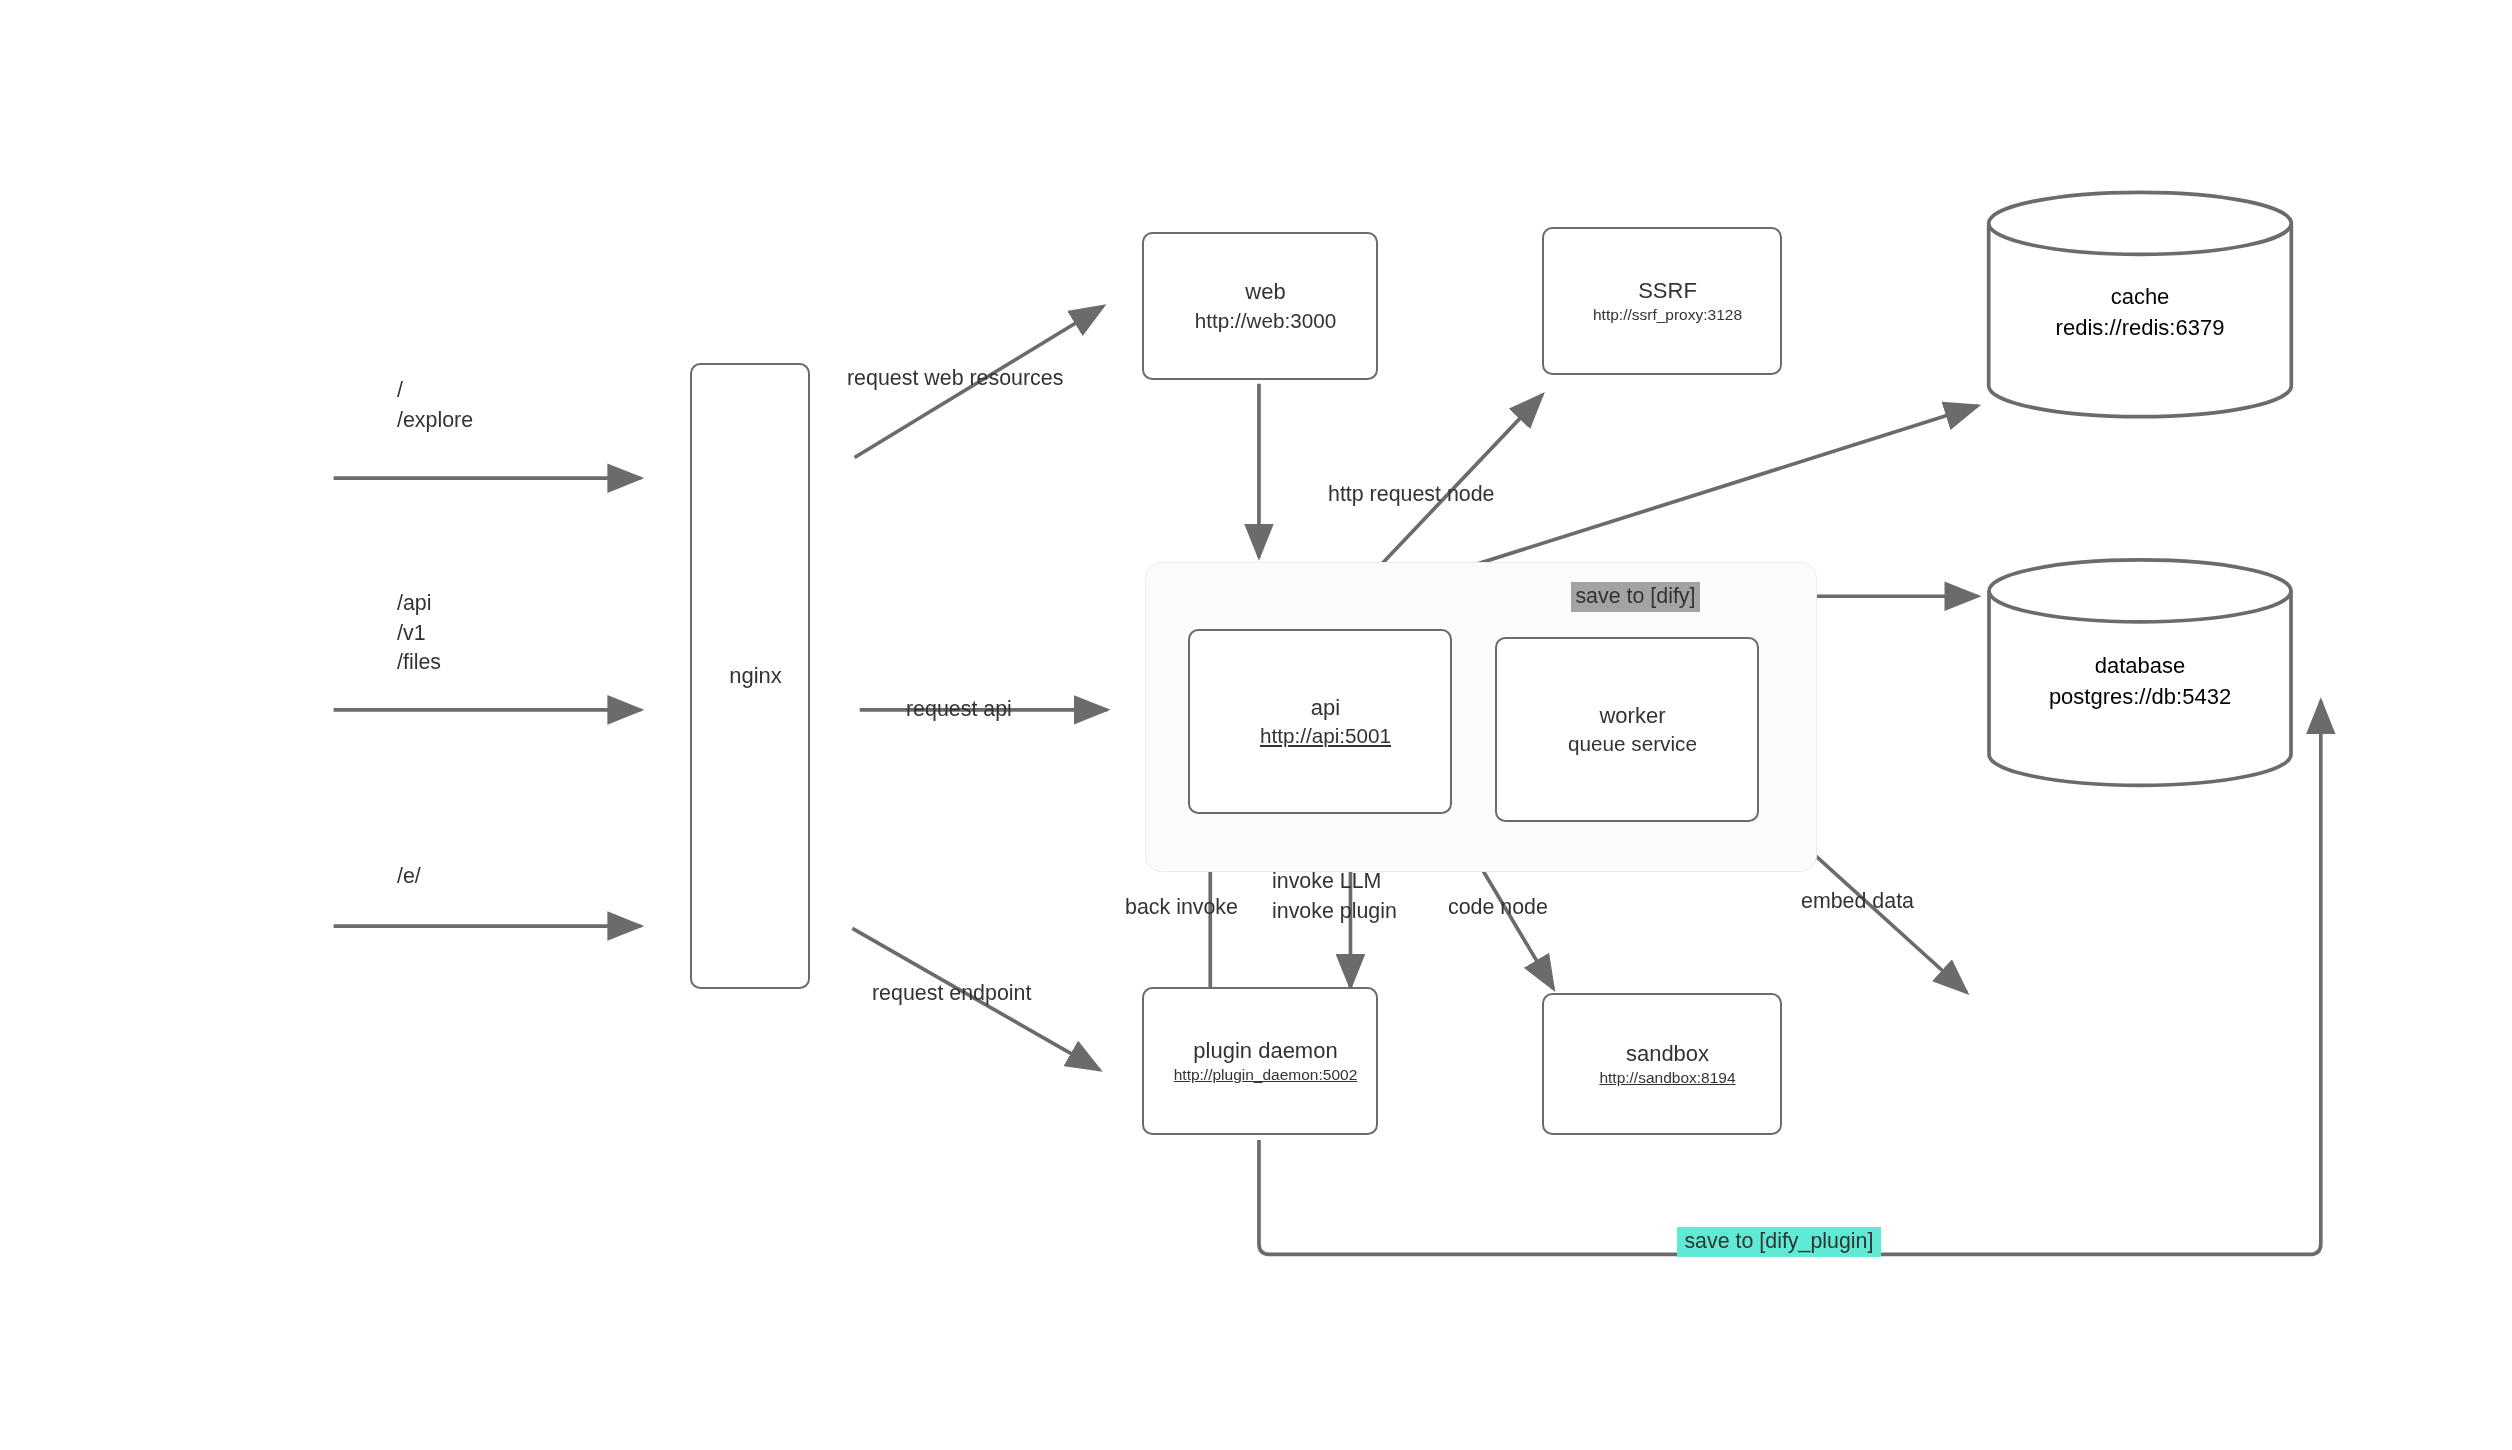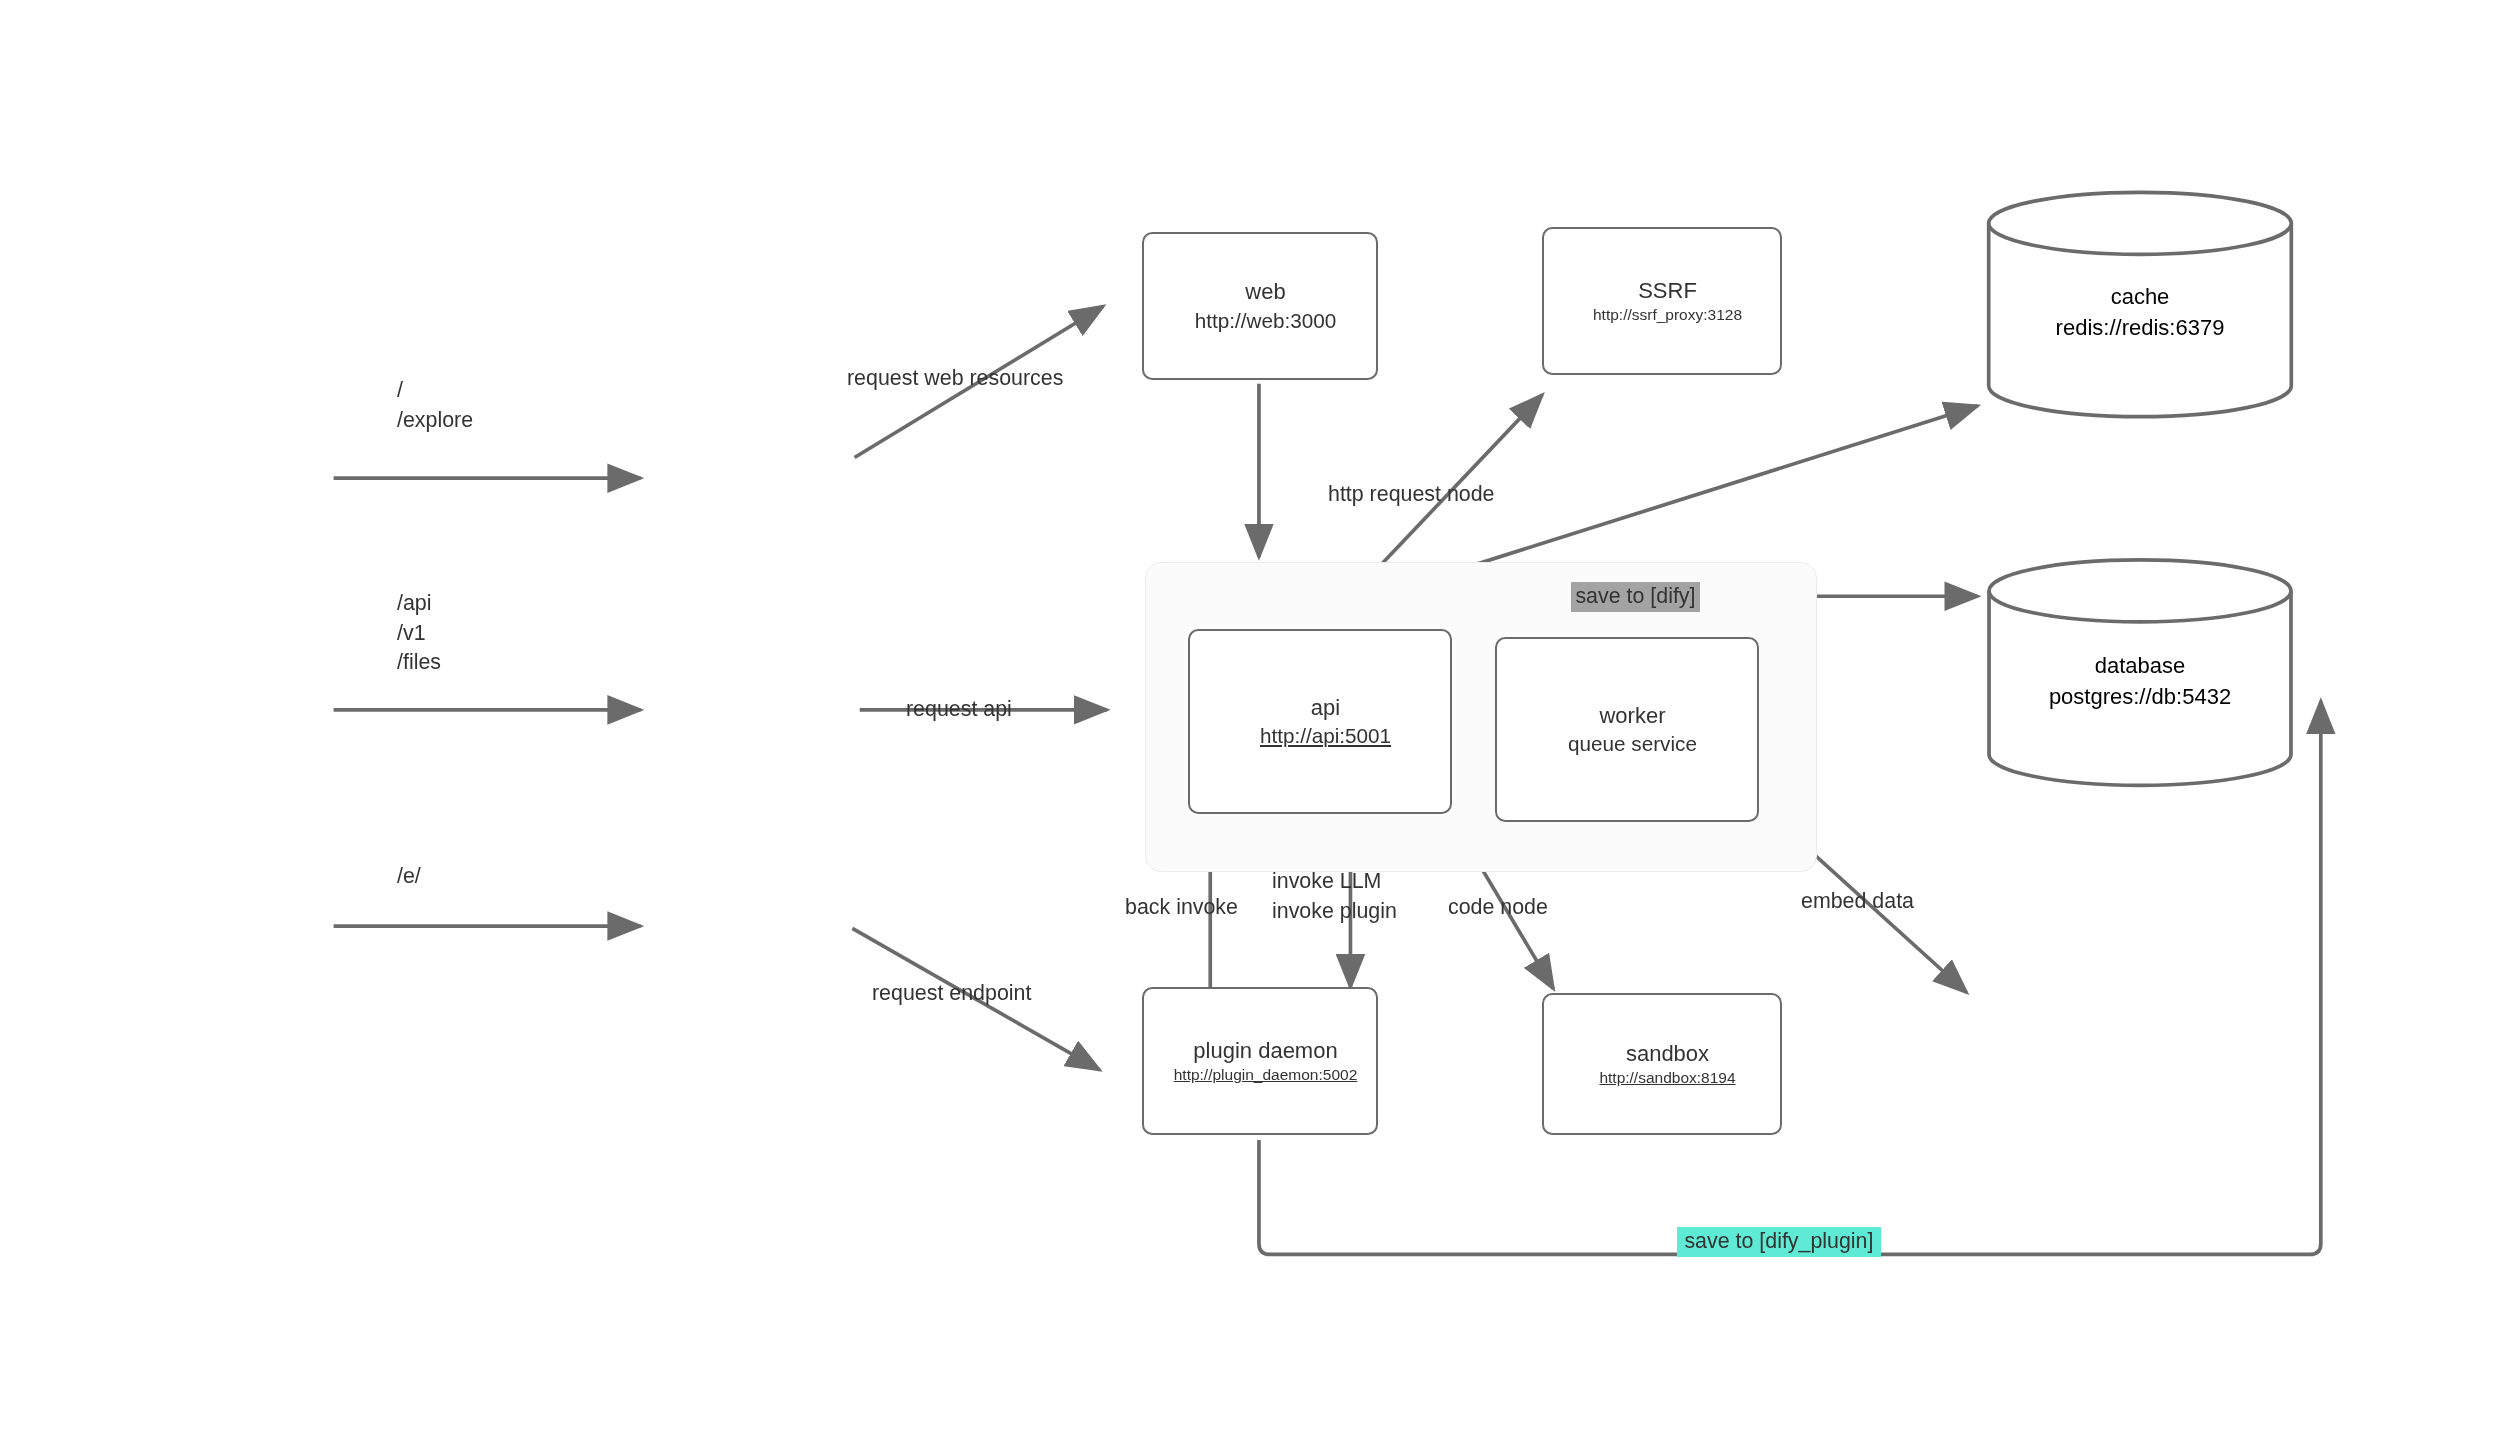--- a/index.html
+++ b/index.html
@@ -120,20 +120,23 @@
 
       <line x1="2400" y1="1105" x2="2665" y2="1345"></line>
     </g>
 
     <path d="M1706,1545 L1706,1685 Q1706,1700 1721,1700 L3130,1700 Q3145,1700 3145,1685 L3145,950" stroke="#6b6b6b" stroke-width="5" fill="none" marker-end="url(#arrow)"></path>
   </svg>
 
   <div class="group-box" style="left:1145px; top:562px; width:672px; height:310px;"></div>
 
 
+  <div class="node" style="left:690px; top:363px; width:120px; height:626px;">
+    <div class="title">nginx</div>
+  </div>
 
   <div class="node" style="left:1142px; top:232px; width:236px; height:148px;">
     <div class="title">web</div>
     <div class="sub">http://web:3000</div>
   </div>
 
   <div class="node" style="left:1542px; top:227px; width:240px; height:148px;">
     <div class="title">SSRF</div>
     <div class="sub small">http://ssrf_proxy:3128</div>
   </div>

